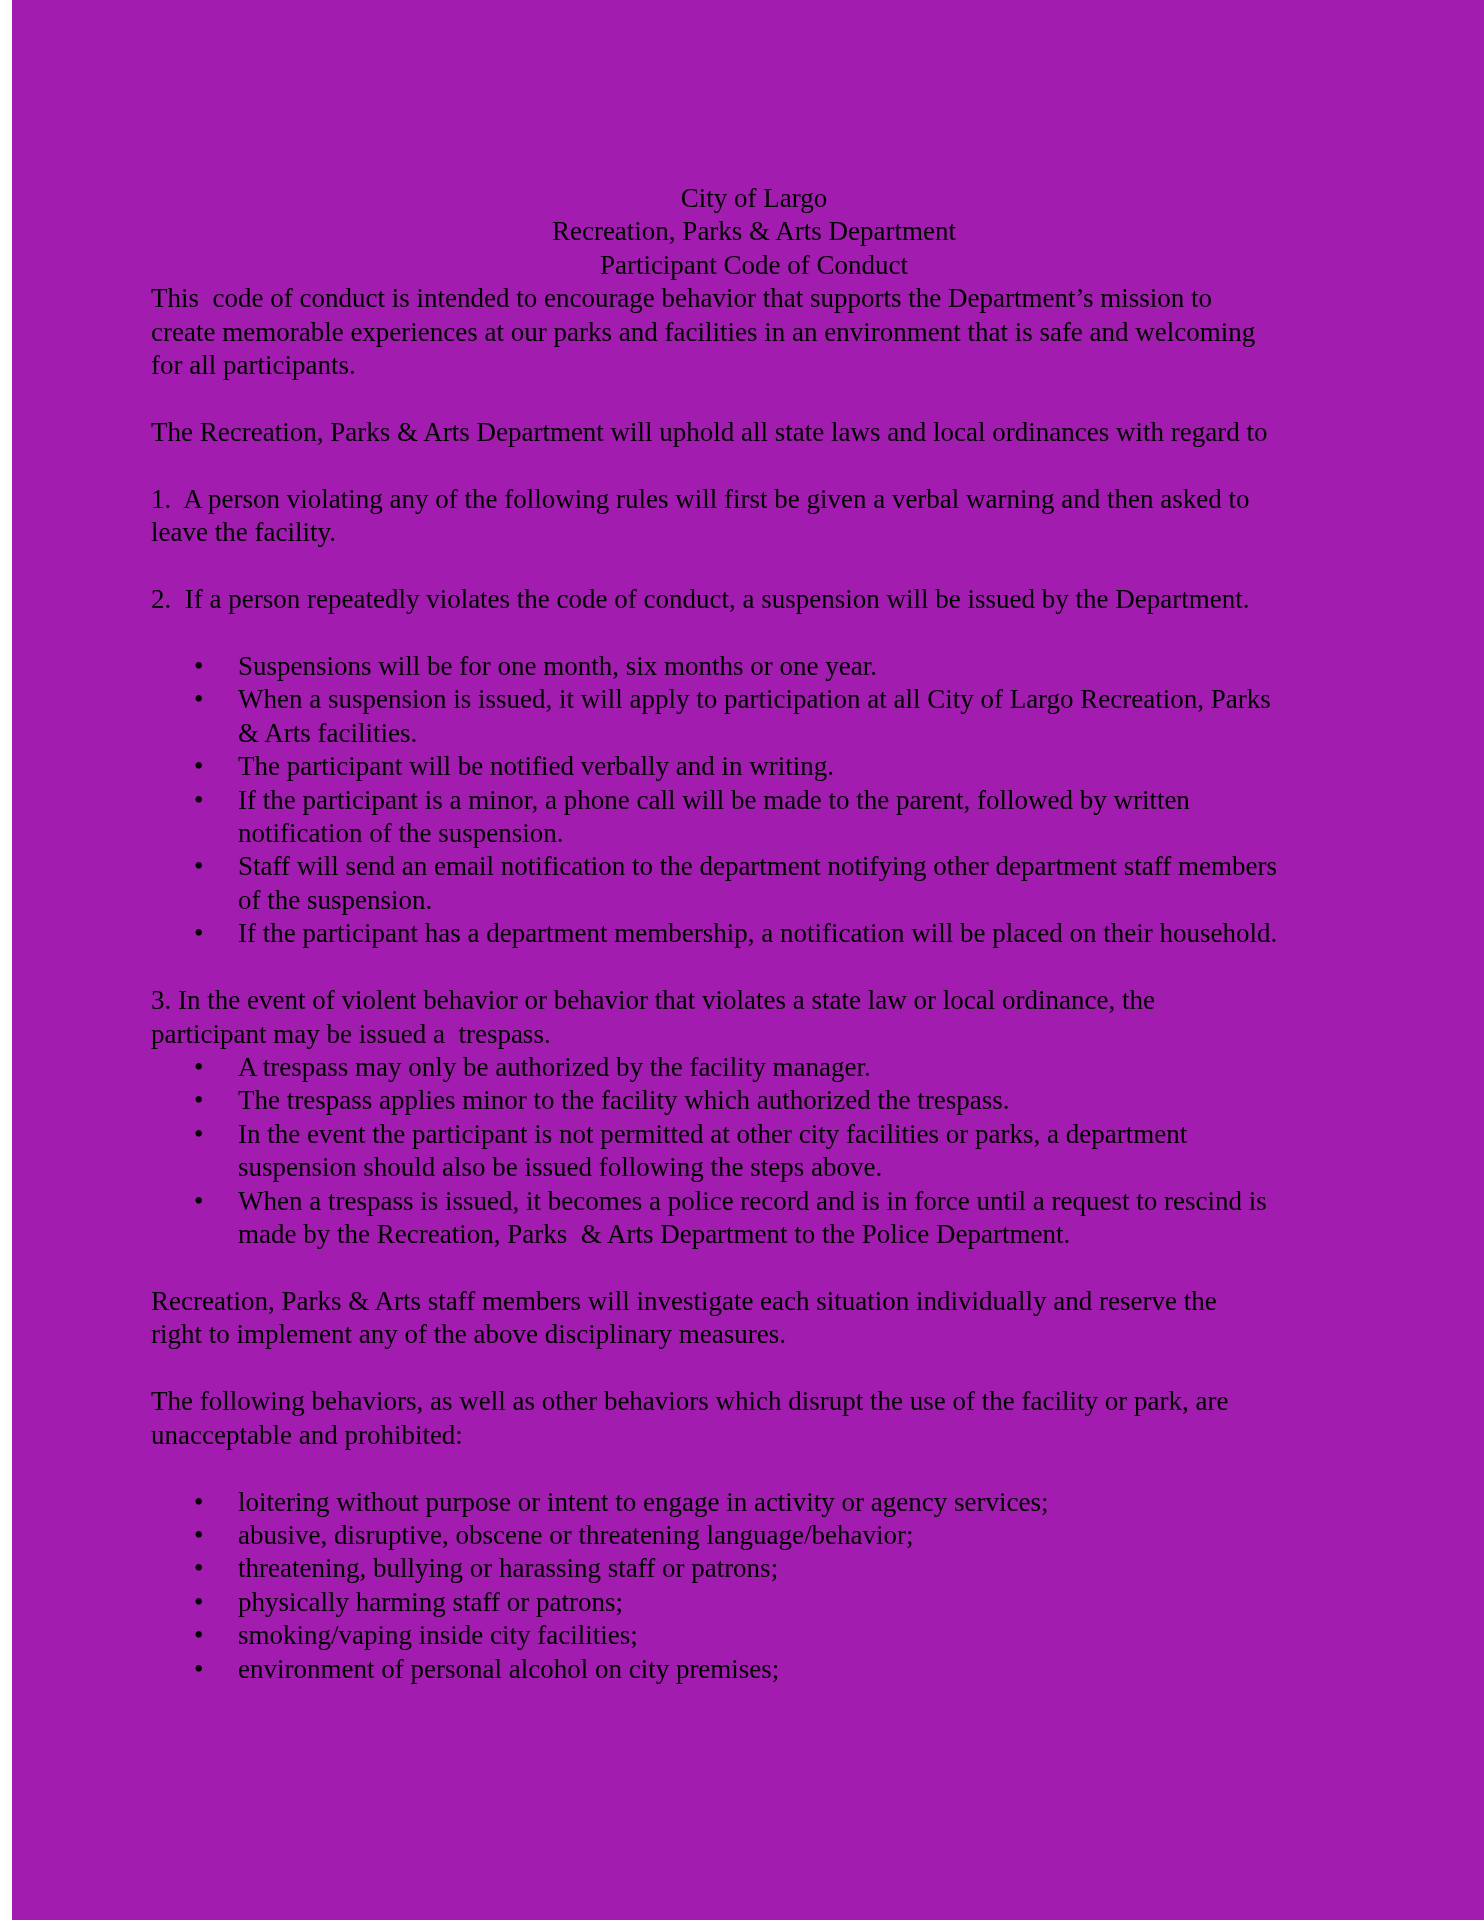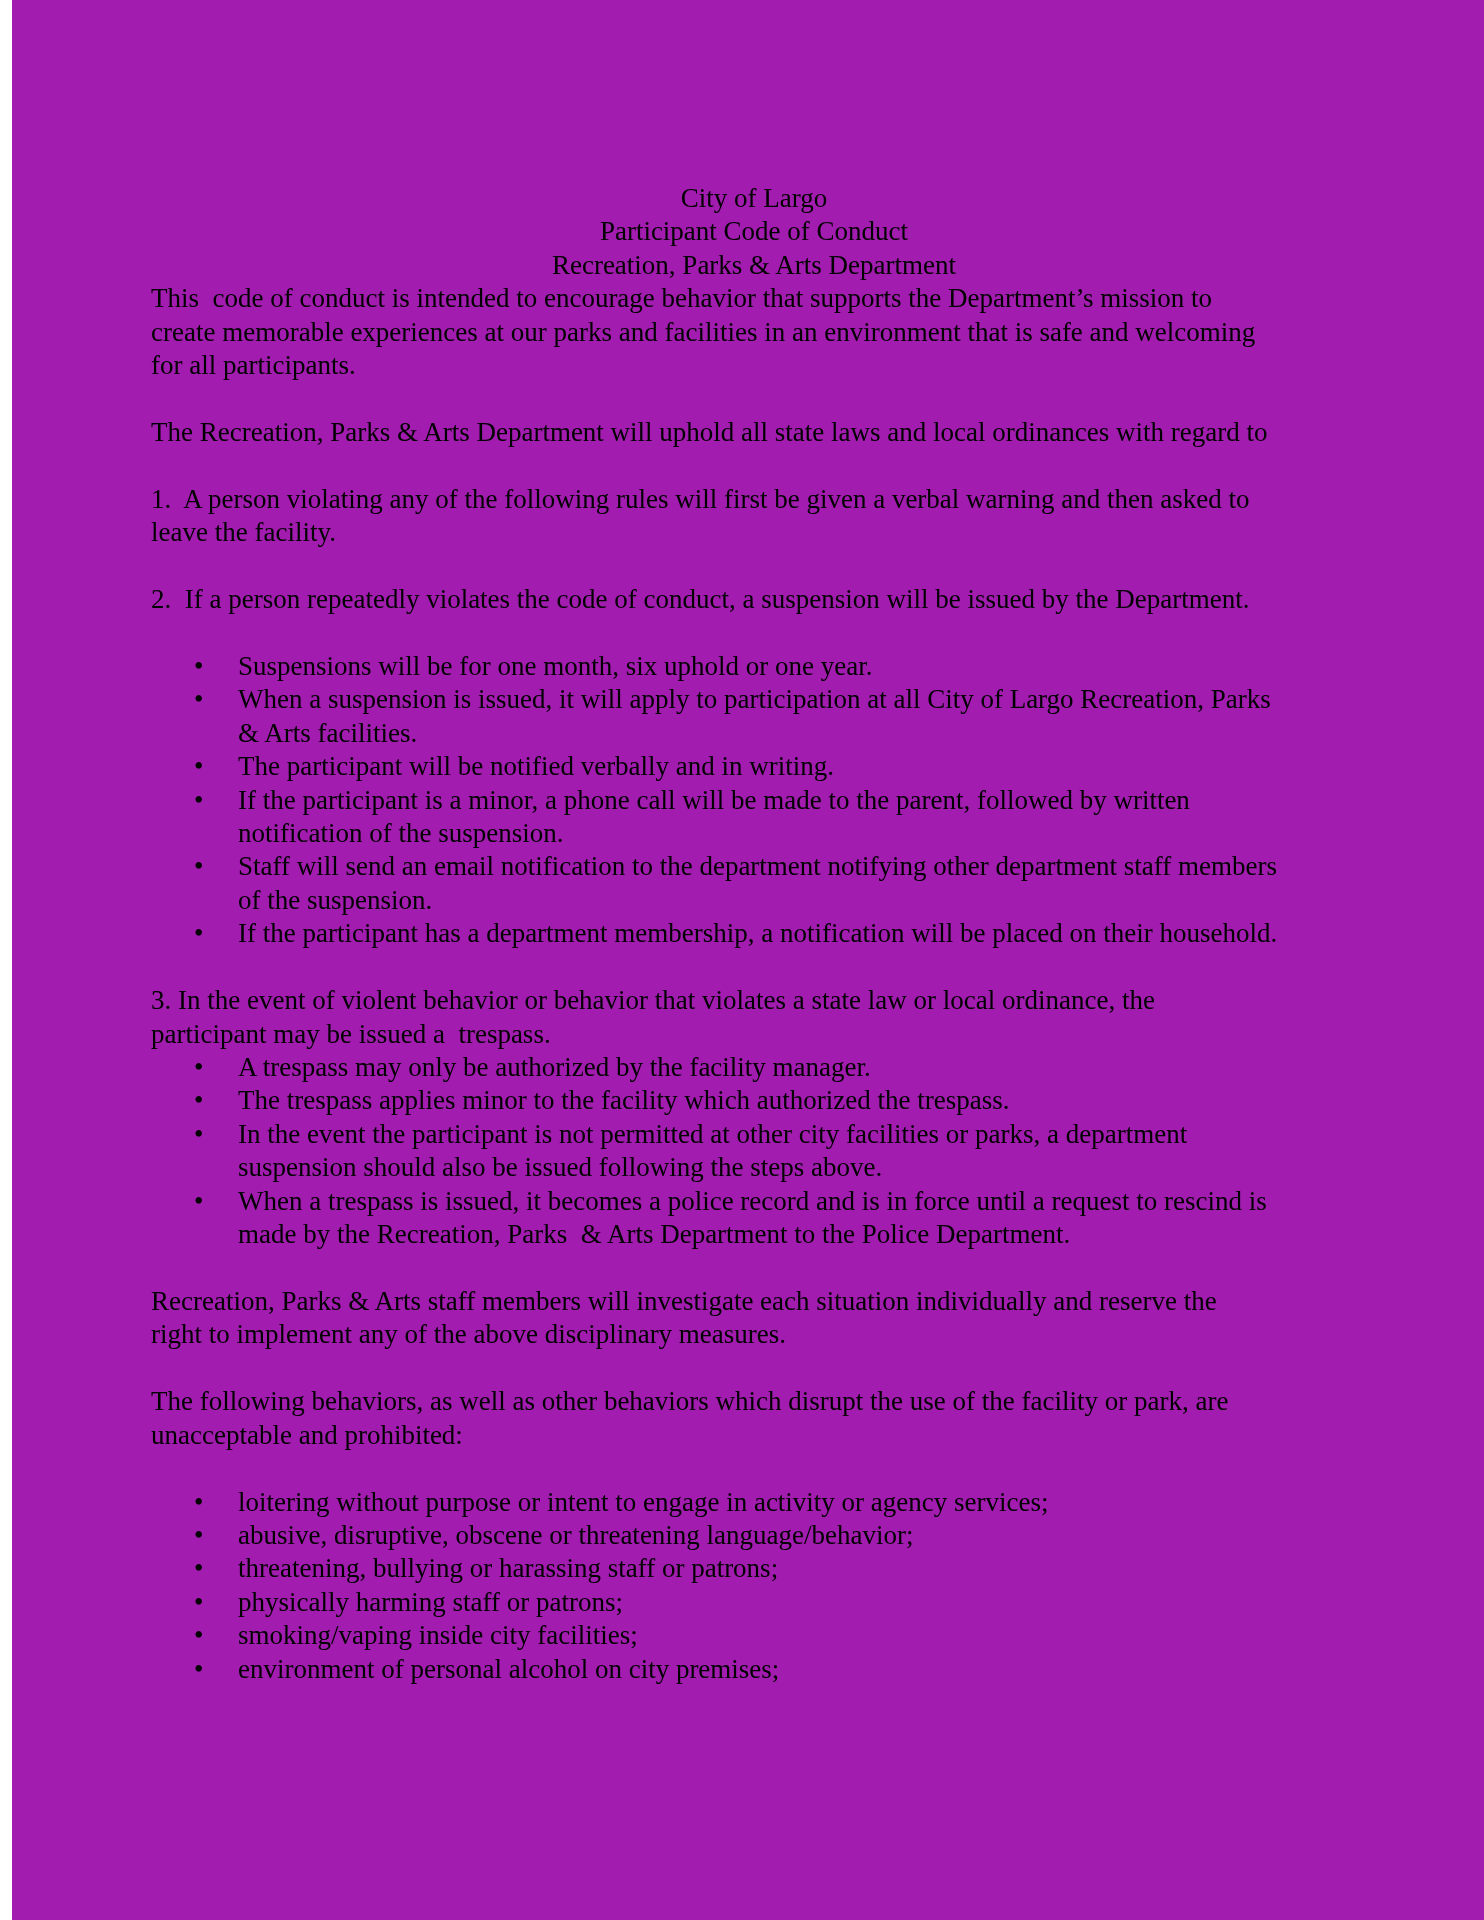--- a/index.html
+++ b/index.html
@@ -25,22 +25,22 @@
   .bullet-item .line { white-space: pre; }
 </style>
 </head>
 <body>
 
 <div class="page">
   <div class="content">
 
     <div>
       <div class="title-line">City of Largo</div>
+      <div class="title-line">Recreation, Parks &amp; Arts Department</div>
       <div class="title-line">Participant Code of Conduct</div>
-      <div class="title-line">Recreation, Parks &amp; Arts Department</div>
     </div>
 
     <div>
       <span class="line">This  code of conduct is intended to encourage behavior that supports the Department’s mission to</span>
       <span class="line">create memorable experiences at our parks and facilities in an environment that is safe and welcoming</span>
       <span class="line">for all participants.</span>
     </div>
     <div class="blank"></div>
 
     <div>
@@ -55,21 +55,21 @@
     <div class="blank"></div>
 
     <div>
       <span class="line">2.  If a person repeatedly violates the code of conduct, a suspension will be issued by the Department.</span>
     </div>
     <div class="blank"></div>
 
     <div>
       <div class="bullet-item">
         <span class="bullet">•</span>
-        <span class="line">Suspensions will be for one month, six uphold or one year.</span>
+        <span class="line">Suspensions will be for one month, six months or one year.</span>
       </div>
       <div class="bullet-item">
         <span class="bullet">•</span>
         <span class="line">When a suspension is issued, it will apply to participation at all City of Largo Recreation, Parks</span>
         <span class="line">&amp; Arts facilities.</span>
       </div>
       <div class="bullet-item">
         <span class="bullet">•</span>
         <span class="line">The participant will be notified verbally and in writing.</span>
       </div>

